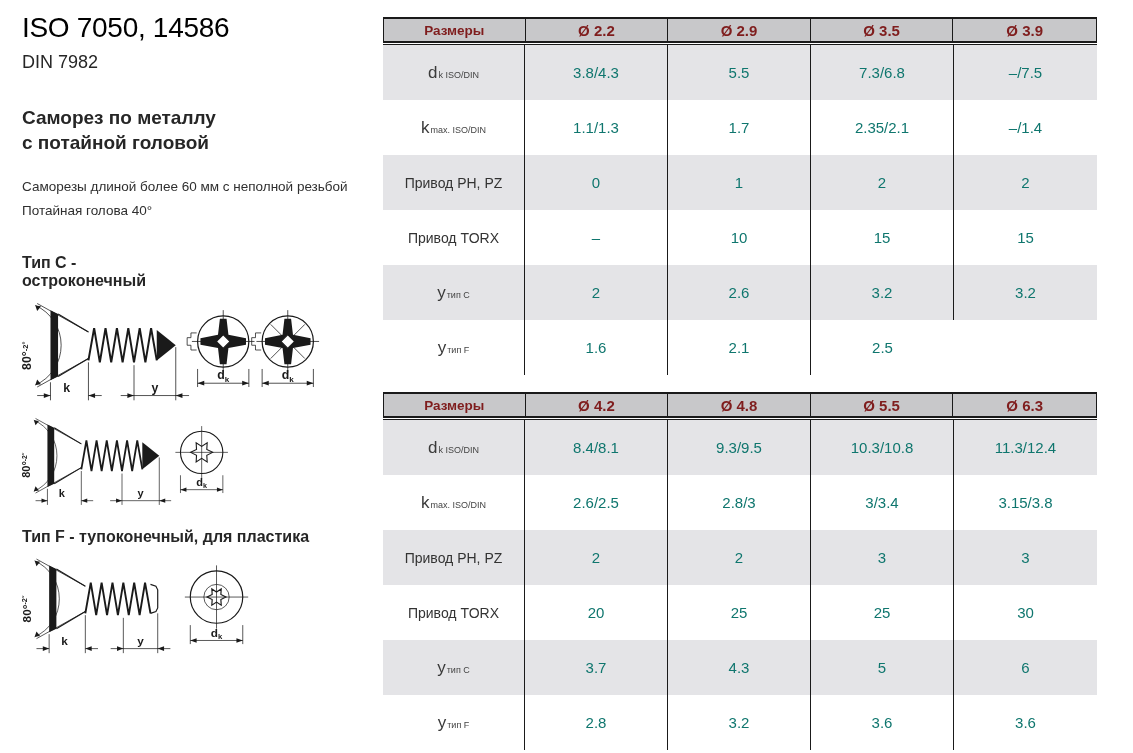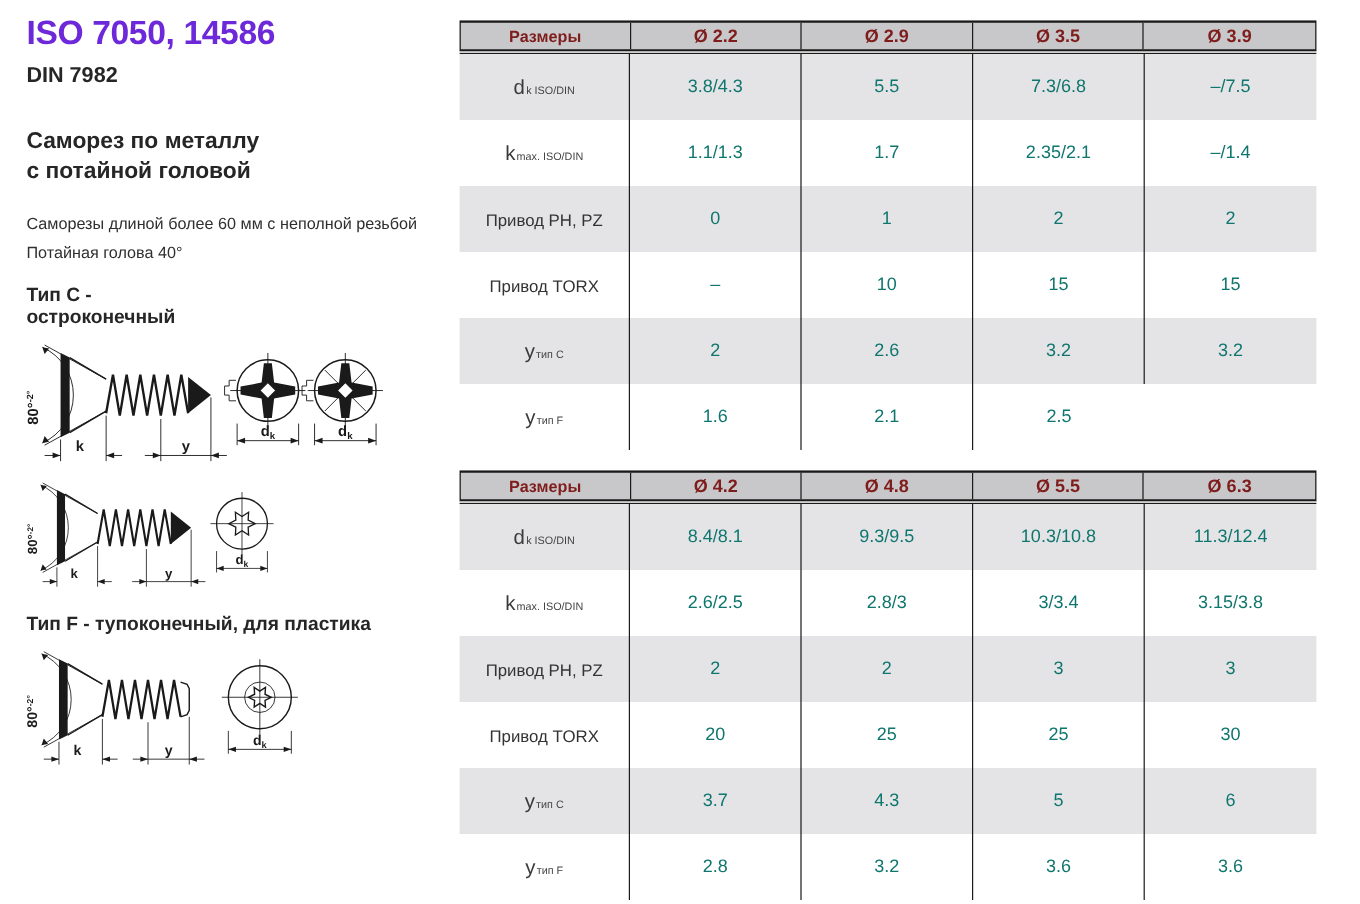--- a/index.html
+++ b/index.html
@@ -9,26 +9,26 @@
     --text:#262626;
   }
   *{box-sizing:border-box}
   html,body{margin:0;padding:0}
   body{
     width:1133px;height:753px;position:relative;background:#fff;
     font-family:"Liberation Sans",sans-serif;color:var(--text);overflow:hidden;
   }
   
   .left-panel{position:absolute;left:22px;top:12px;width:358px}
-  .page-title{font-size:28px;font-weight:bold;margin:0;letter-spacing:-0.3px;color:#6d28d9}
-  .page-subtitle{font-size:18px;font-weight:bold;margin-top:8px}
+  .page-title{font-size:28px;font-weight:normal;margin:0;letter-spacing:-0.3px;color:#000000}
+  .page-subtitle{font-size:18px;font-weight:normal;margin-top:8px}
   .product-name{font-size:19px;font-weight:bold;margin-top:32px;line-height:1.32}
   .description{font-size:13.5px;margin-top:20px;line-height:1.75;color:#2f2f2f}
   .type-heading{font-size:16px;font-weight:bold;margin-top:16px}
-  .type-heading.c{margin-top:16px}
+  .type-heading.c{margin-top:32px}
   .type-heading.f{margin-top:18px}
   .drawing{display:block;margin-top:4px}
   
   .ln{fill:none;stroke:#1a1a1a;stroke-width:1.3px}
   .thick{stroke-width:2.1px}
   .thin{stroke-width:0.8px}
   .blk{fill:#1a1a1a;stroke:none}
   .dimtext{font-family:"Liberation Sans",sans-serif;font-weight:bold;font-size:13px;fill:#1a1a1a}
   
   .dim-table{position:absolute;left:383px;width:714px}

